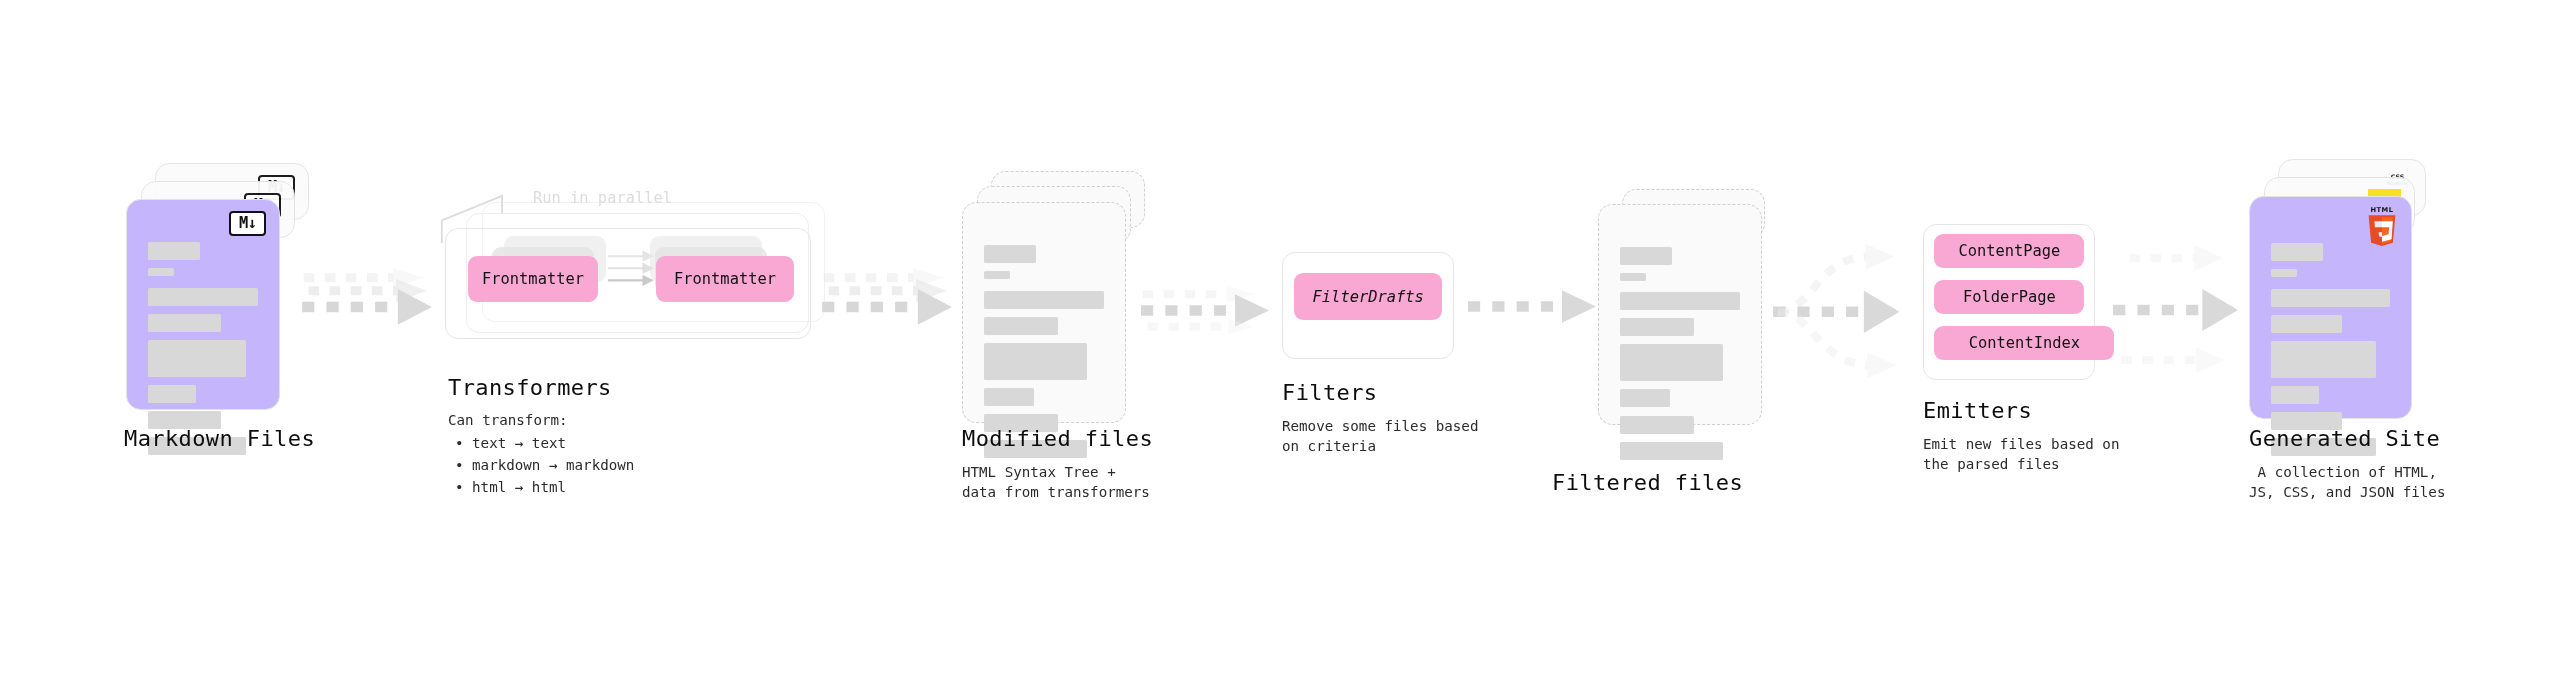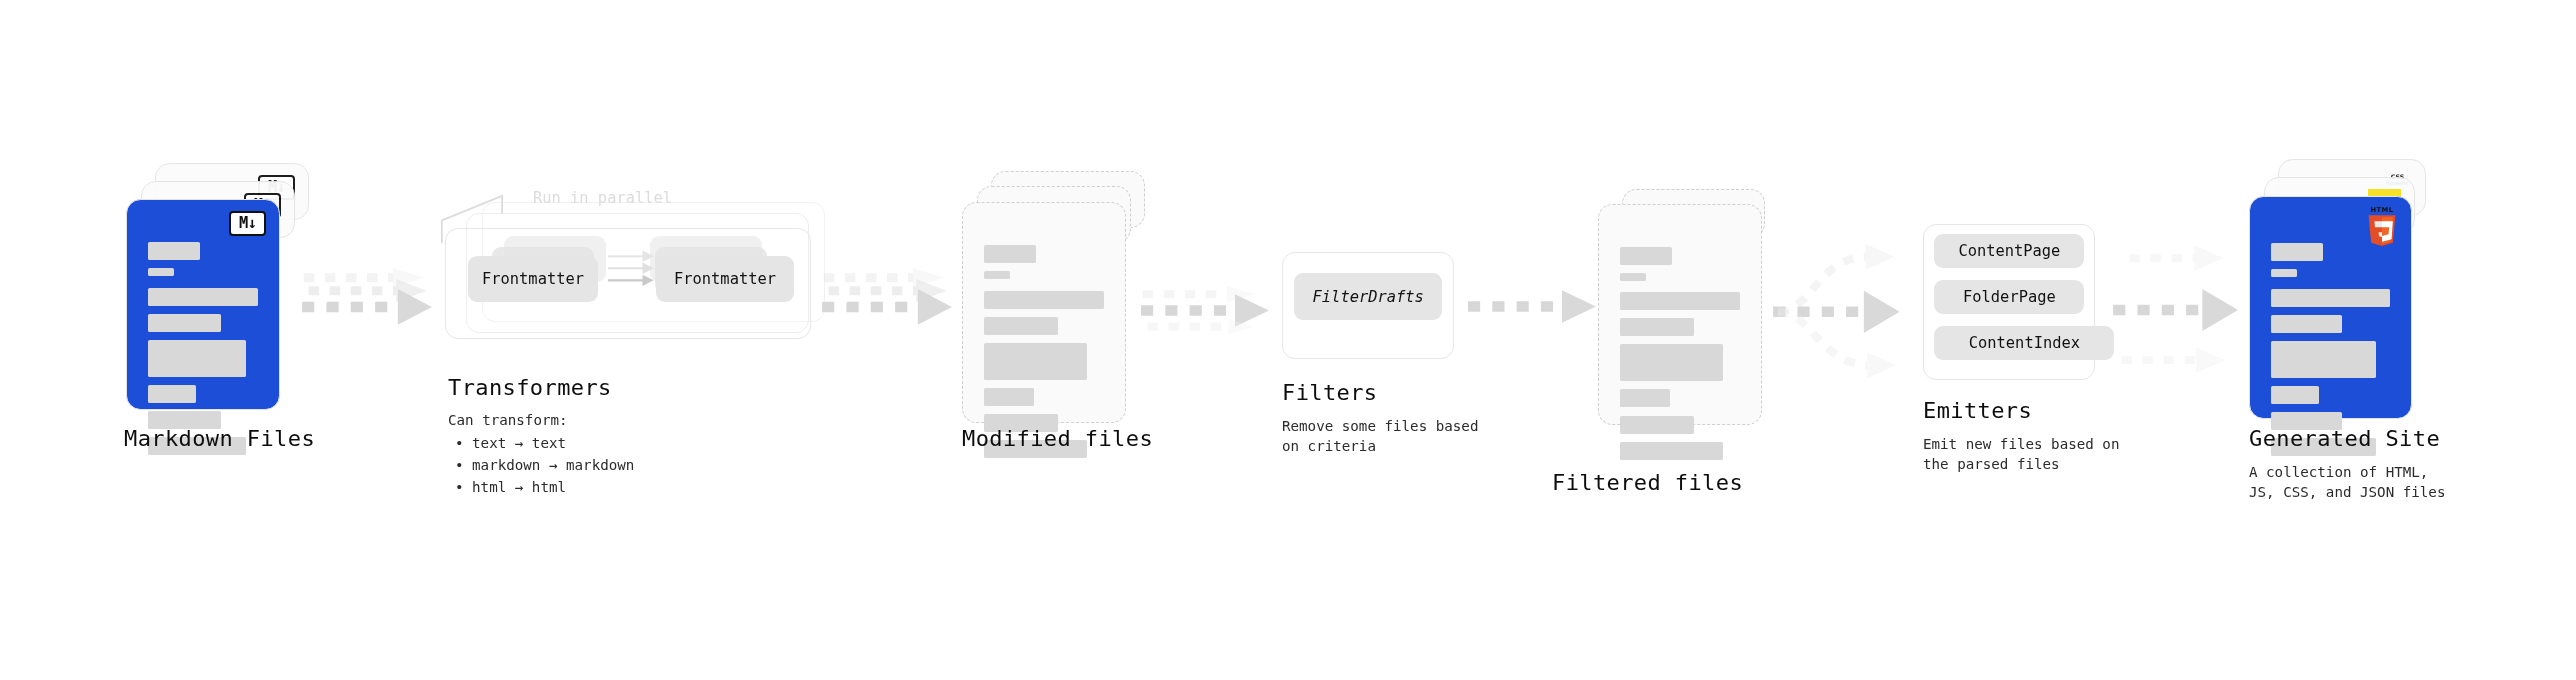--- a/index.html
+++ b/index.html
@@ -14,21 +14,21 @@
   
   .node { position: absolute; }
   .card {
     position: absolute;
     background: #fbfbfb;
     border: 1.6px solid #e3e3e3;
     border-radius: 14.6px;
   }
   .card.dashed { border-style: dashed; background: #fafafa; border-color: #cfcfcf; }
   .card.back2 { opacity: .95; }
-  .card.front { background: #1d4ed8; }
+  .card.front { background: #c4b5fd; }
 
   .lines { position: absolute; left: 21px; right: 21px; top: 42px; }
   .ln { background: #d8d8d8; border-radius: 1.6px; height: 18px; margin-bottom: 8.1px; }
   .ln.tiny { height: 8.1px; width: 26px !important; margin-bottom: 11.4px; }
   .ln.tall { height: 37px; }
 
   
   .md-badge {
     position: absolute; right: 13px; top: 11.4px;
     width: 37px; height: 24.4px;
@@ -59,21 +59,21 @@
     border-radius: 13px;
     background: transparent;
   }
   .frame.f2 { border-color: #eeeeee; }
   .frame.f3 { border-color: #f2f2f2; }
   .frame.solid-bg { background: #ffffff; }
 
   
   .chip {
     position: absolute;
-    background: #e5e5e5;
+    background: #f9a8d4;
     border-radius: 9px;
     display: flex; align-items: center; justify-content: center;
     font-size: 15.4px; color: #111; white-space: nowrap;
   }
   .chip.ghost1 { background: #e4e4e4; opacity: .85; }
   .chip.ghost2 { background: #ececec; opacity: .8; }
 
   
   .bracket { position: absolute; }
   .note {
@@ -195,20 +195,22 @@
         <div class="ln" style="width:100%;"></div>
         <div class="ln" style="width:62%;"></div>
         <div class="ln tall" style="width:86%;"></div>
         <div class="ln" style="width:42%;"></div>
         <div class="ln" style="width:62%;"></div>
         <div class="ln" style="width:86%;"></div>
       </div>
     </div>
   </div>
   <div class="title" style="left:962px; top:426px;">Modified files</div>
+  <div class="sub" style="left:962px; top:462px;">HTML Syntax Tree +
+data from transformers</div>
 
   <div class="node" style="left:1141px; top:286px;">
     <svg width="128" height="57" viewBox="0 0 158 70">
       <g opacity="0.35">
         <line x1="2" y1="10" x2="110" y2="10" stroke="#e4e4e4" stroke-width="10" stroke-dasharray="13 13"></line>
         <polygon points="106,0 140,10 106,20" fill="#efefef"></polygon>
       </g>
       <g>
         <line x1="0" y1="30" x2="124" y2="30" stroke="#d7d7d7" stroke-width="13" stroke-dasharray="15 15"></line>
         <polygon points="116,10 158,30 116,50" fill="#d9d9d9"></polygon>
@@ -322,17 +324,17 @@
         <div class="ln" style="width:100%;"></div>
         <div class="ln" style="width:60%;"></div>
         <div class="ln tall" style="width:88%;"></div>
         <div class="ln" style="width:40%;"></div>
         <div class="ln" style="width:60%;"></div>
         <div class="ln" style="width:88%;"></div>
       </div>
     </div>
   </div>
   <div class="title" style="left:2249px; top:426px;">Generated Site</div>
-  <div class="sub" style="left:2249px; top:462px;">A collection of HTML,
+  <div class="sub" style="left:2249px; top:462px;text-align:center;">A collection of HTML,
 JS, CSS, and JSON files</div>
 
 </div>
 
 
 </body></html>

